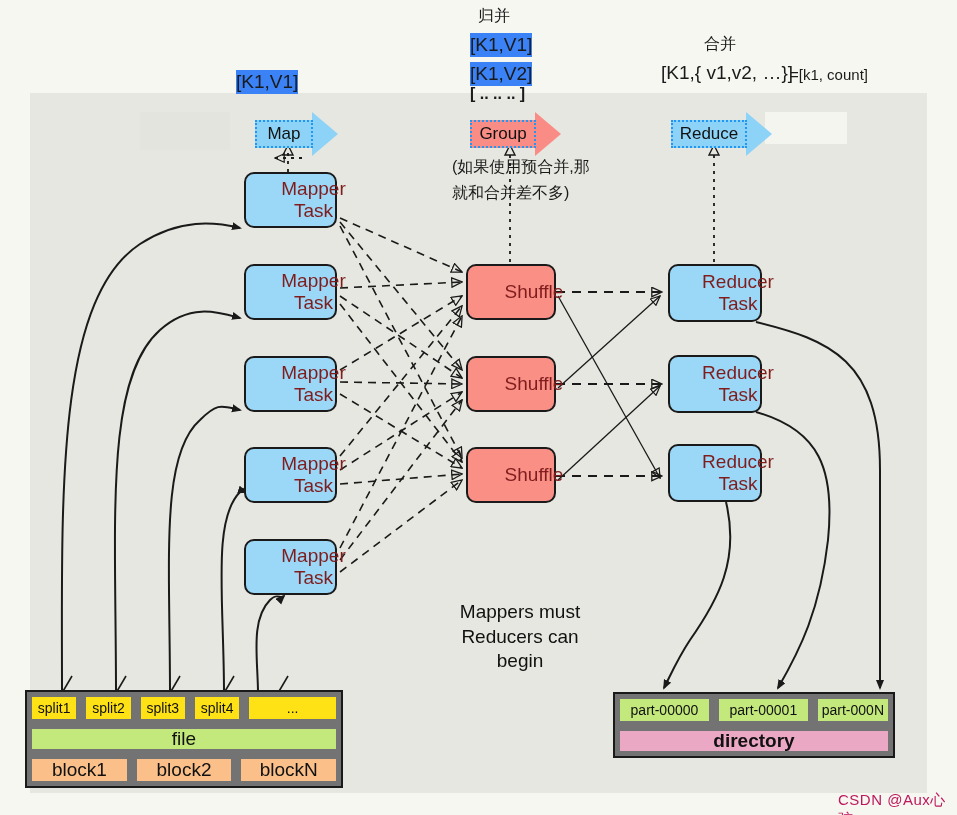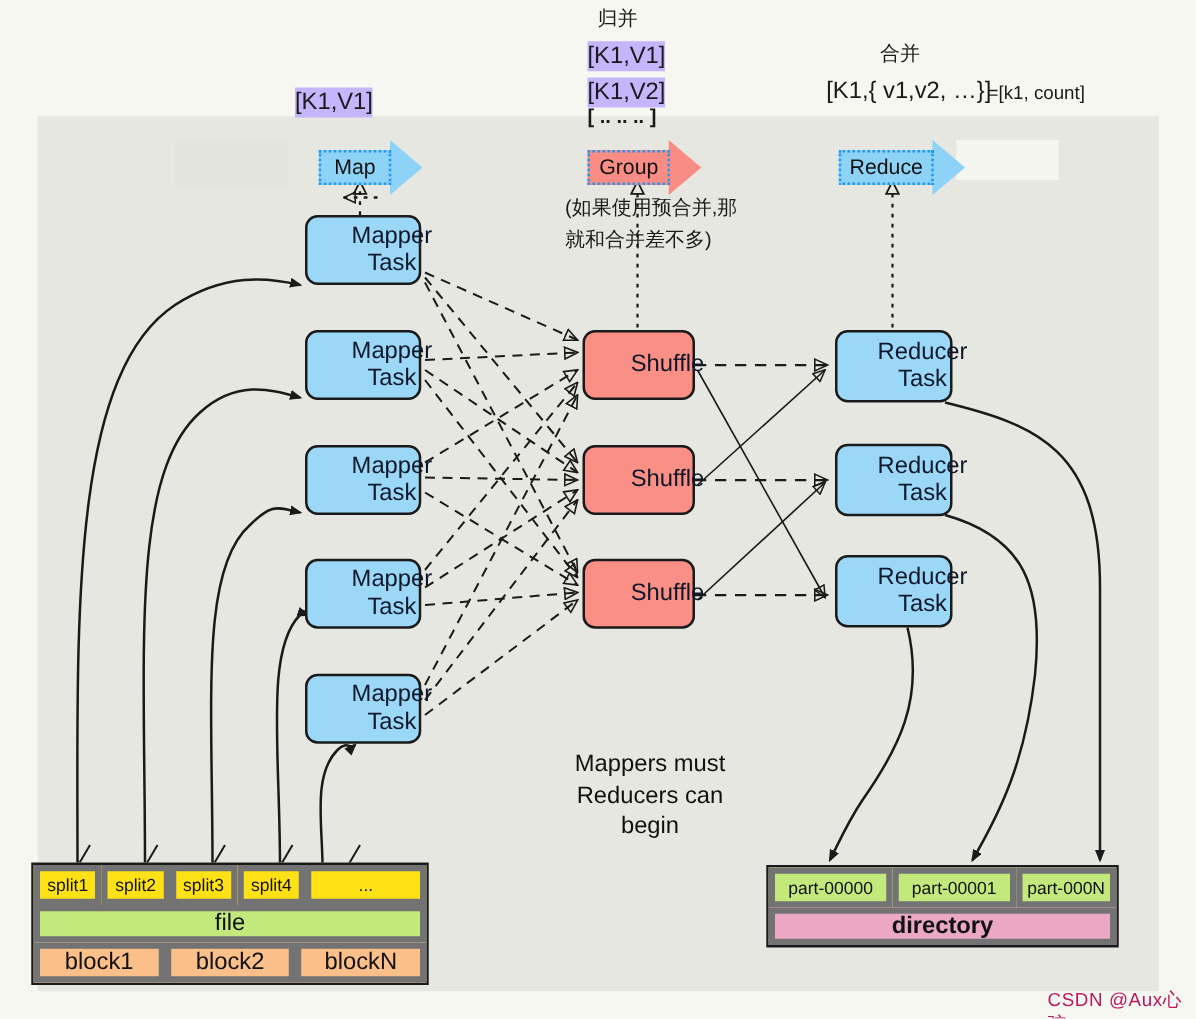--- a/index.html
+++ b/index.html
@@ -27,21 +27,21 @@
   
   .lbl {
     position: absolute;
     color: #1a1a1a;
     white-space: nowrap;
     line-height: 1.25;
   }
   .lbl-cn { font-size: 16px; }
   .lbl-formula { font-size: 19px; }
   .lbl-small { font-size: 15px; }
-  .shade { background: #c4b5fd; }
+  .shade { background: #3b82f6; }
 
   
   .grey-rect {
     position: absolute;
     background: #e4e4de;
   }
   .grey-rect-light {
     position: absolute;
     background: #f5f5f0;
   }
@@ -78,21 +78,21 @@
   .taskbox {
     position: absolute;
     box-sizing: border-box;
     border: 2px solid #1a1a1a;
     border-radius: 10px;
     display: flex;
     flex-direction: column;
     align-items: center;
     justify-content: center;
     font-size: 19px;
-    color: #0f172a;
+    color: #7f1d1d;
     line-height: 1.15;
     padding-left: 46px;
   }
   .taskbox.blue { background: #9bd8f8; }
   .taskbox.red  { background: #fa8f86; }
 
   
   .stack {
     position: absolute;
     box-sizing: border-box;

